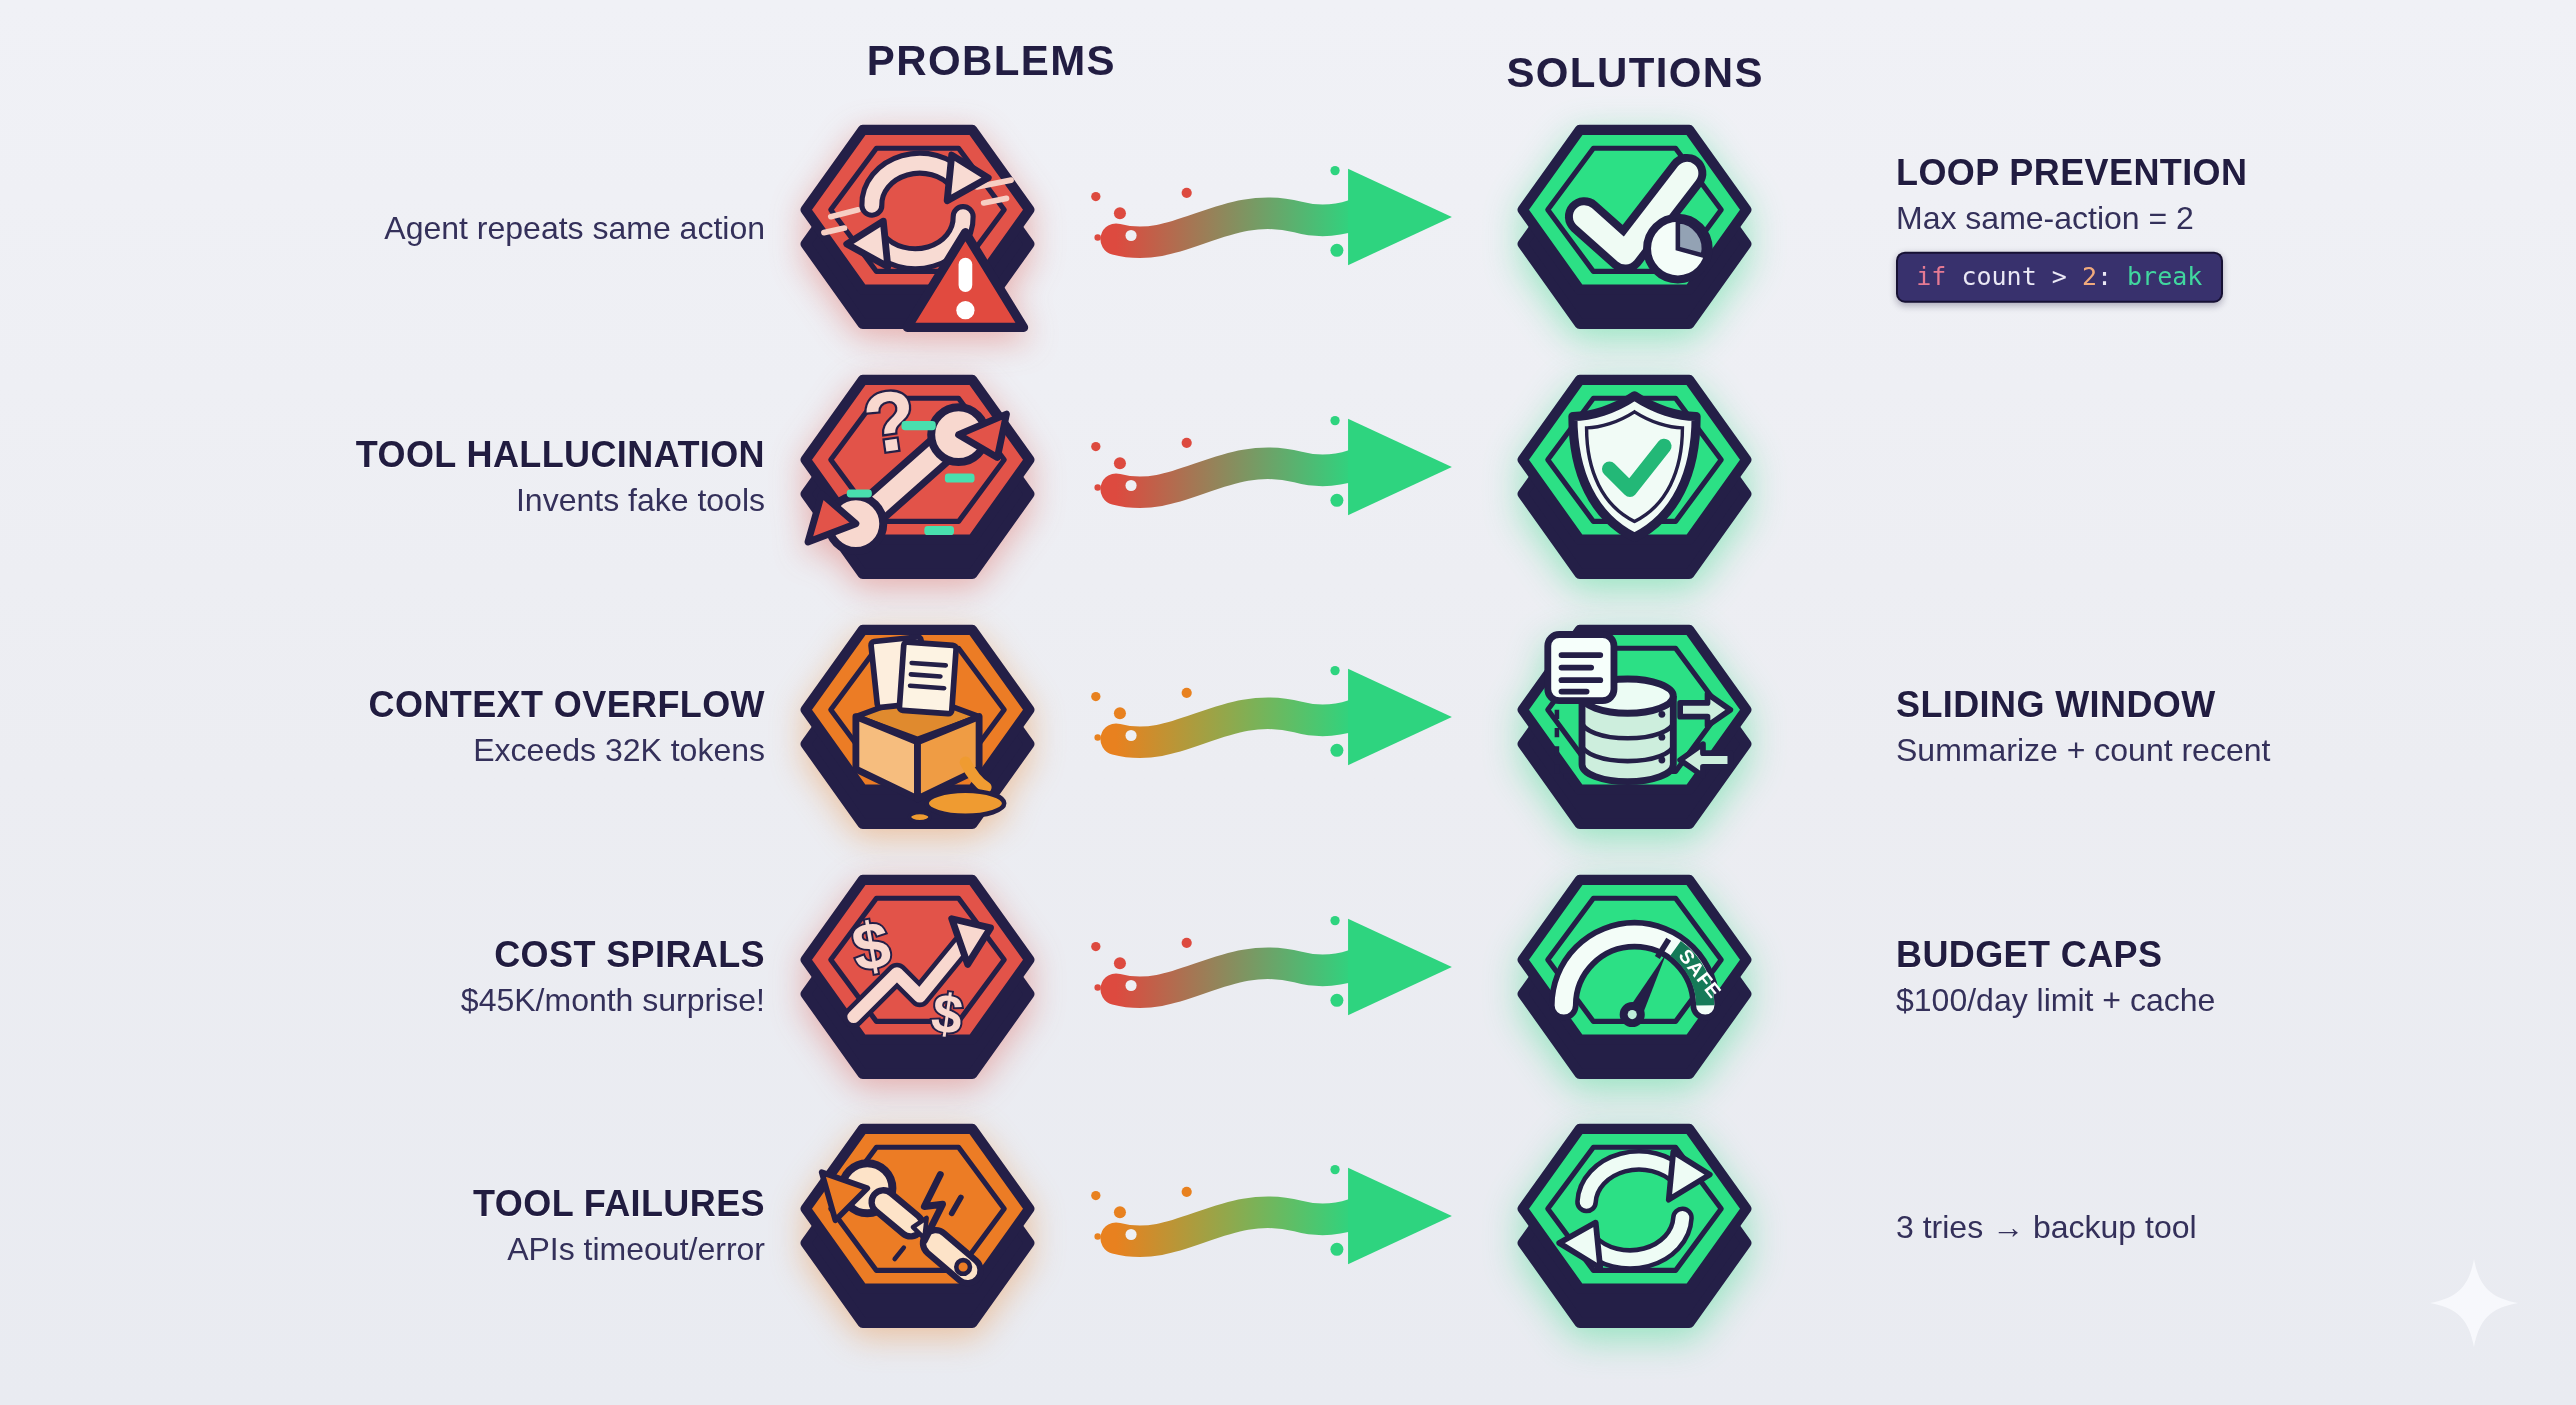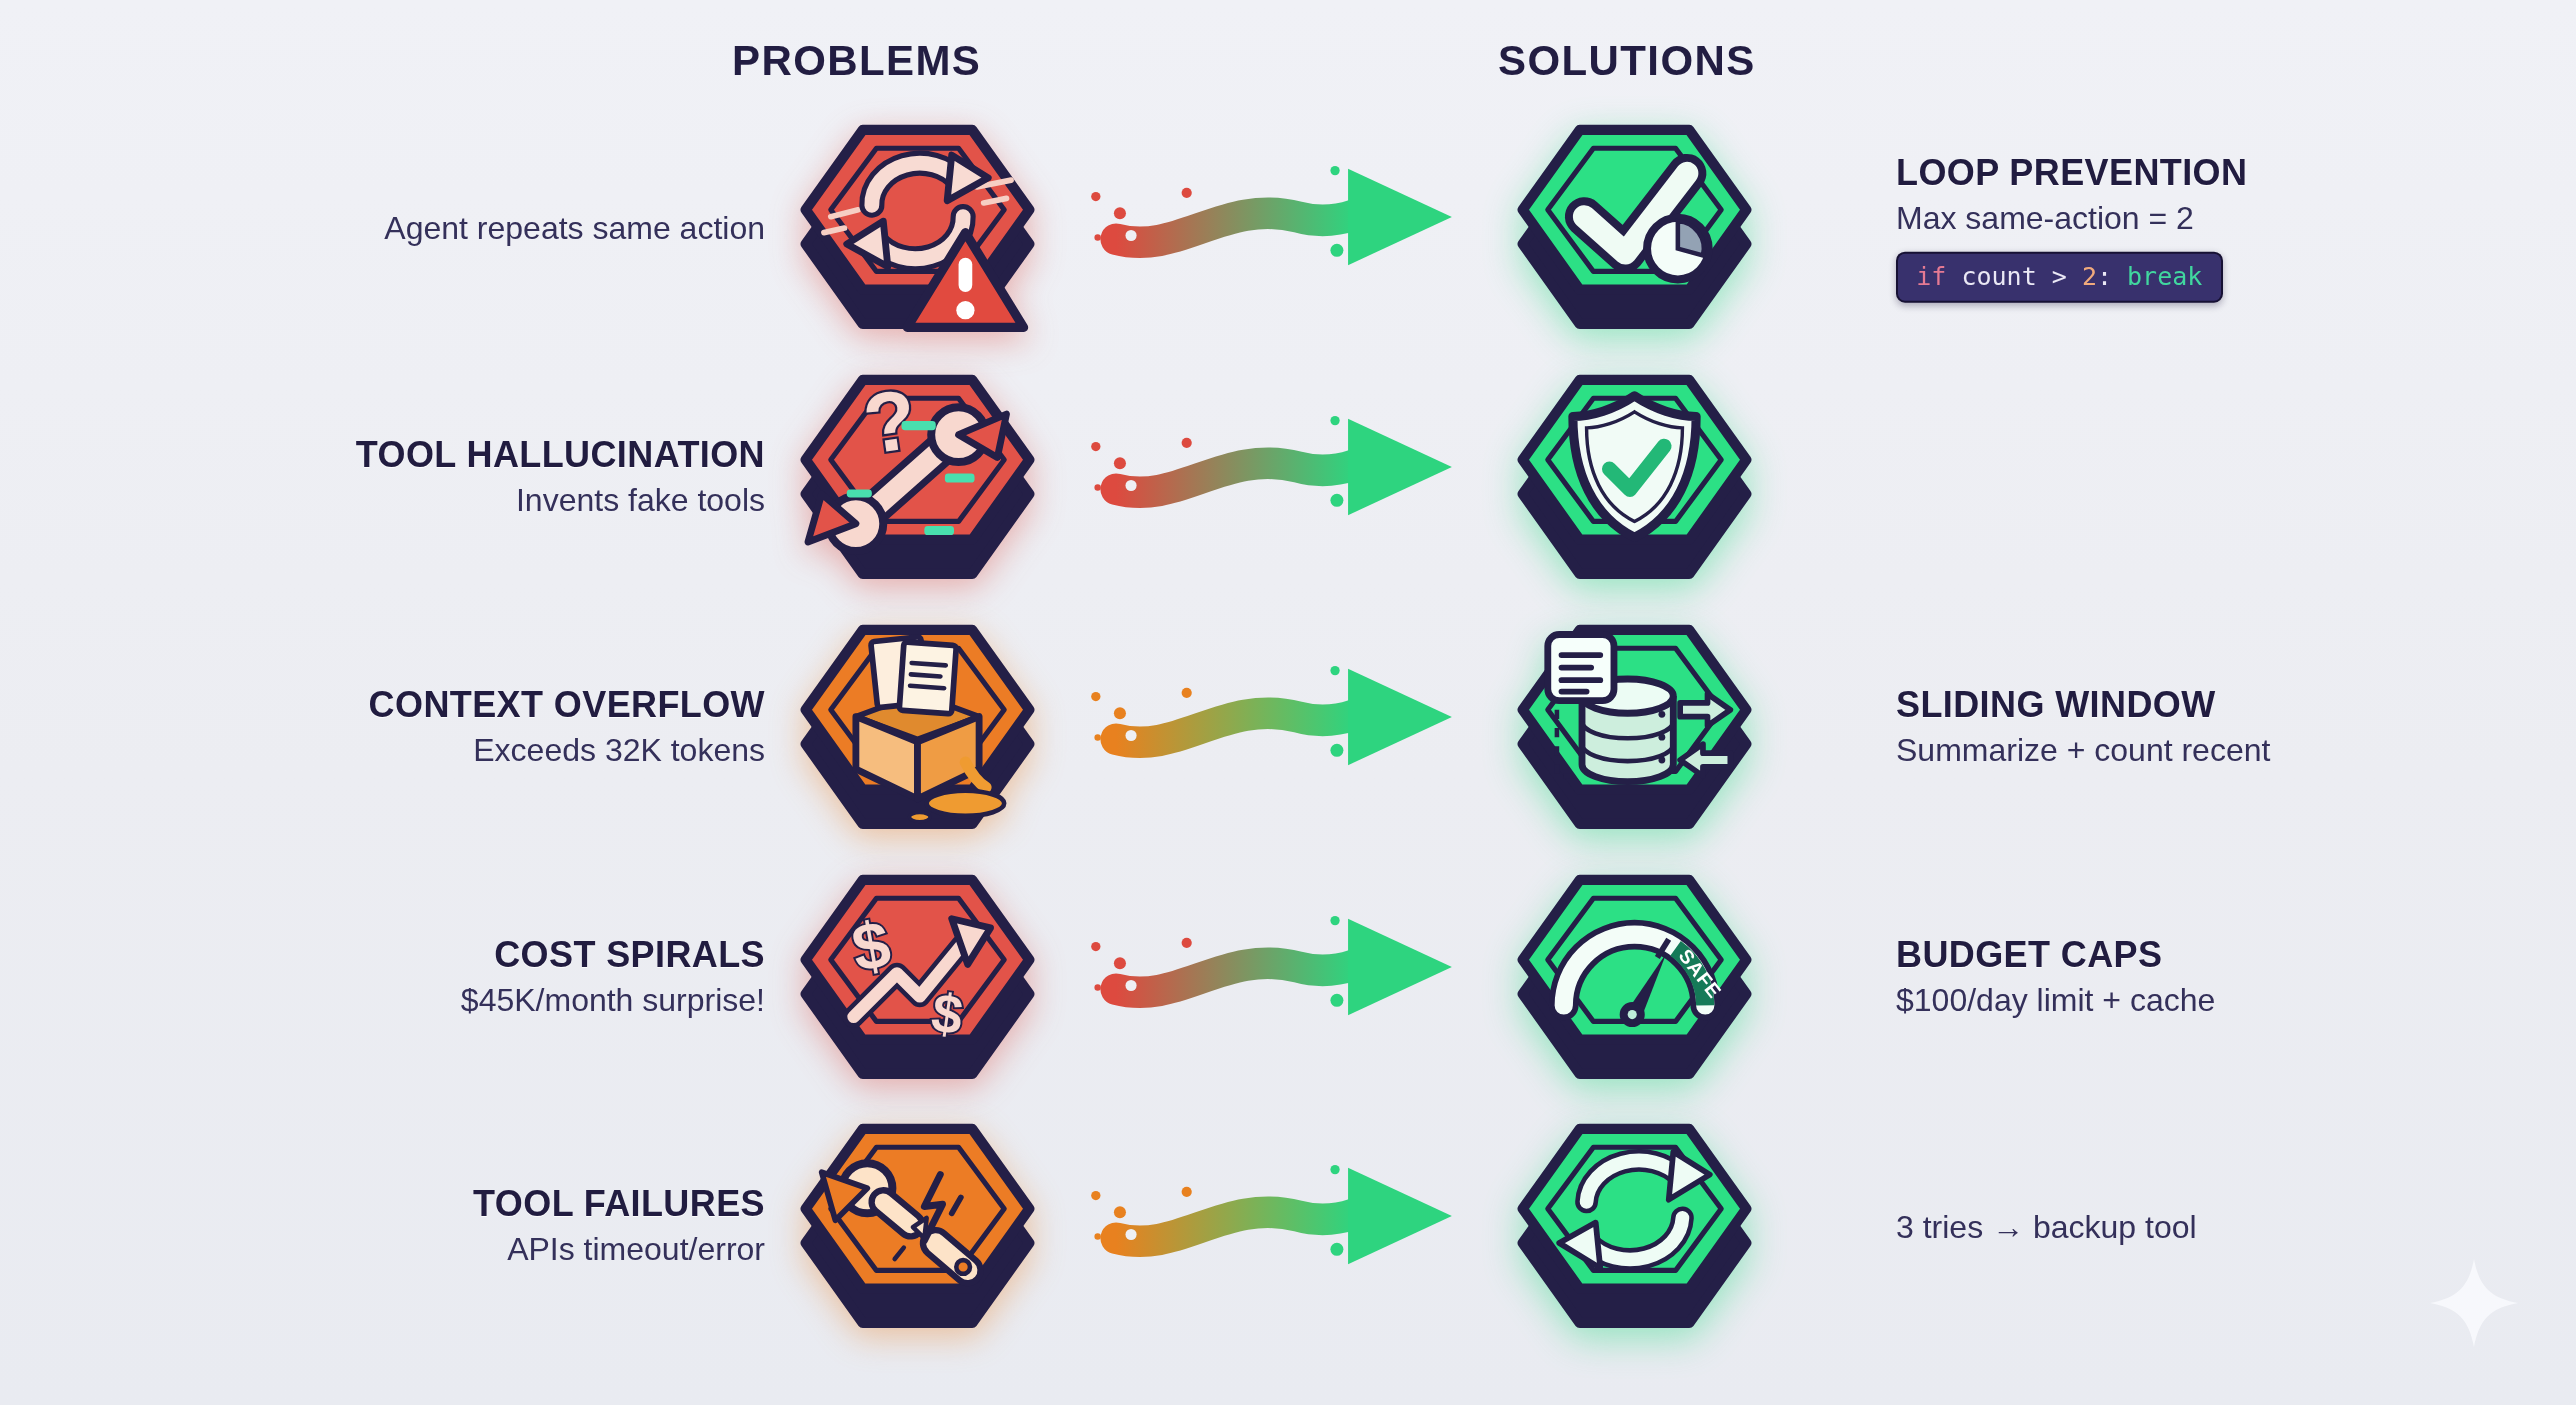--- a/index.html
+++ b/index.html
@@ -1,22 +1,22 @@
 <!DOCTYPE html>
 <html style="font-size:14.6px"><head>
 <meta charset="utf-8">
 <style>
   html,body{margin:0;padding:0;}
   .canvas{position:relative;width:2576px;height:1405px;overflow:hidden;
     background:linear-gradient(180deg,#f0f1f6 0%,#ecedf2 55%,#e9ebf1 100%);
     font-family:"Liberation Sans",sans-serif;color:#211c40;}
-  .hdr{position:absolute;top:37px;width:384px;text-align:left;font-size:42px;font-weight:700;
+  .hdr{position:absolute;top:37px;width:384px;text-align:right;font-size:42px;font-weight:700;
     letter-spacing:1.4px;color:#221d42;}
   .hdr-problems{left:732px;}
-  .hdr-solutions{left:1498px;}
+  .hdr-solutions{left:1380px;margin-top:12px;}
   .row{position:absolute;left:0;width:2576px;height:249px;}
   .ltext{position:absolute;left:0;top:50%;transform:translateY(-50%);width:765px;text-align:right;}
   .rtext{position:absolute;left:1896px;top:50%;transform:translateY(-50%);width:750px;text-align:left;}
   .title{font-size:36px;font-weight:700;color:#211c40;letter-spacing:0.4px;line-height:1.22;
     text-shadow:0 0.9px 0 rgba(255,255,255,.8);}
   .sub{font-size:32px;font-weight:400;color:#34305a;line-height:1.28;margin-top:3.7px;}
   .chip{display:inline-block;background:#38316d;border:2.7px solid #171134;border-radius:9px;
     padding:8.2px 18.3px 10px;font-family:"DejaVu Sans Mono",monospace;font-size:25px;margin-top:12.8px;
     box-shadow:0 2.7px 7.3px rgba(23,17,52,.3);white-space:pre;}
   .tok-kw{color:#e57a93;}.tok-plain{color:#eae8f5;}.tok-num{color:#f0aa7c;}.tok-fn{color:#41d79f;}

